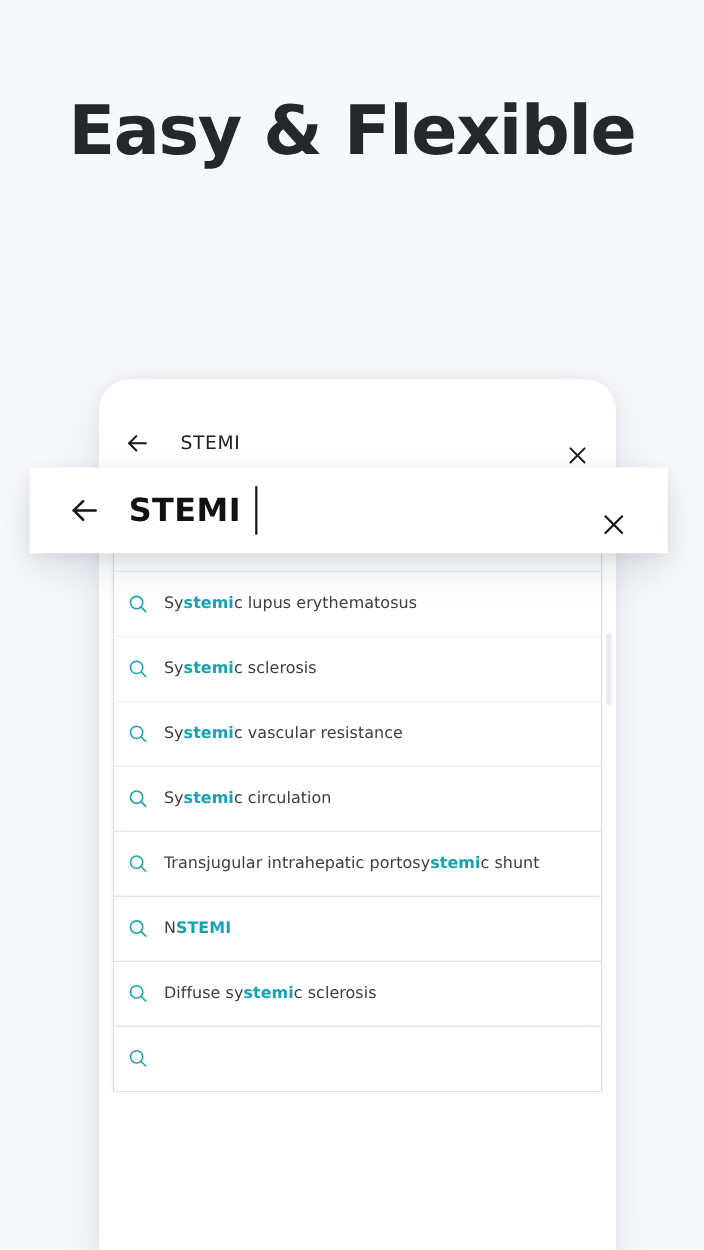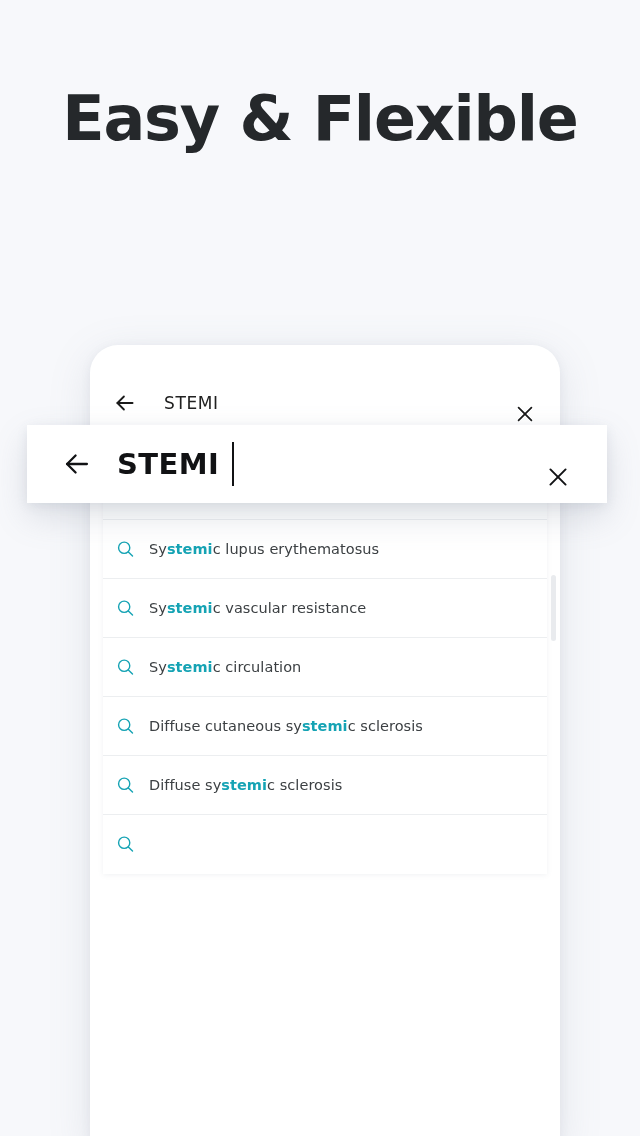--- a/index.html
+++ b/index.html
@@ -177,35 +177,49 @@
             <circle cx="10.5" cy="10" r="6.4"></circle>
             <path d="M15.3 14.8L20 19.5"></path>
           </svg>
           <span class="sugg-text">Sy<span class="hl">stemi</span>c lupus erythematosus</span>
         </div>
         <div class="sugg-row">
           <svg class="mag" viewBox="0 0 24 24" fill="none" stroke="#15a3b4" stroke-width="1.6" stroke-linecap="round">
             <circle cx="10.5" cy="10" r="6.4"></circle>
             <path d="M15.3 14.8L20 19.5"></path>
           </svg>
+          <span class="sugg-text">Sy<span class="hl">stemi</span>c sclerosis</span>
+        </div>
+        <div class="sugg-row">
+          <svg class="mag" viewBox="0 0 24 24" fill="none" stroke="#15a3b4" stroke-width="1.6" stroke-linecap="round">
+            <circle cx="10.5" cy="10" r="6.4"></circle>
+            <path d="M15.3 14.8L20 19.5"></path>
+          </svg>
           <span class="sugg-text">Sy<span class="hl">stemi</span>c vascular resistance</span>
         </div>
         <div class="sugg-row">
           <svg class="mag" viewBox="0 0 24 24" fill="none" stroke="#15a3b4" stroke-width="1.6" stroke-linecap="round">
             <circle cx="10.5" cy="10" r="6.4"></circle>
             <path d="M15.3 14.8L20 19.5"></path>
           </svg>
           <span class="sugg-text">Sy<span class="hl">stemi</span>c circulation</span>
         </div>
         <div class="sugg-row">
           <svg class="mag" viewBox="0 0 24 24" fill="none" stroke="#15a3b4" stroke-width="1.6" stroke-linecap="round">
             <circle cx="10.5" cy="10" r="6.4"></circle>
             <path d="M15.3 14.8L20 19.5"></path>
           </svg>
-          <span class="sugg-text">Diffuse cutaneous sy<span class="hl">stemi</span>c sclerosis</span>
+          <span class="sugg-text">Transjugular intrahepatic portosy<span class="hl">stemi</span>c shunt</span>
+        </div>
+        <div class="sugg-row">
+          <svg class="mag" viewBox="0 0 24 24" fill="none" stroke="#15a3b4" stroke-width="1.6" stroke-linecap="round">
+            <circle cx="10.5" cy="10" r="6.4"></circle>
+            <path d="M15.3 14.8L20 19.5"></path>
+          </svg>
+          <span class="sugg-text">N<span class="hl">STEMI</span></span>
         </div>
         <div class="sugg-row">
           <svg class="mag" viewBox="0 0 24 24" fill="none" stroke="#15a3b4" stroke-width="1.6" stroke-linecap="round">
             <circle cx="10.5" cy="10" r="6.4"></circle>
             <path d="M15.3 14.8L20 19.5"></path>
           </svg>
           <span class="sugg-text">Diffuse sy<span class="hl">stemi</span>c sclerosis</span>
         </div>
         <div class="sugg-row">
           <svg class="mag" viewBox="0 0 24 24" fill="none" stroke="#15a3b4" stroke-width="1.6" stroke-linecap="round">

